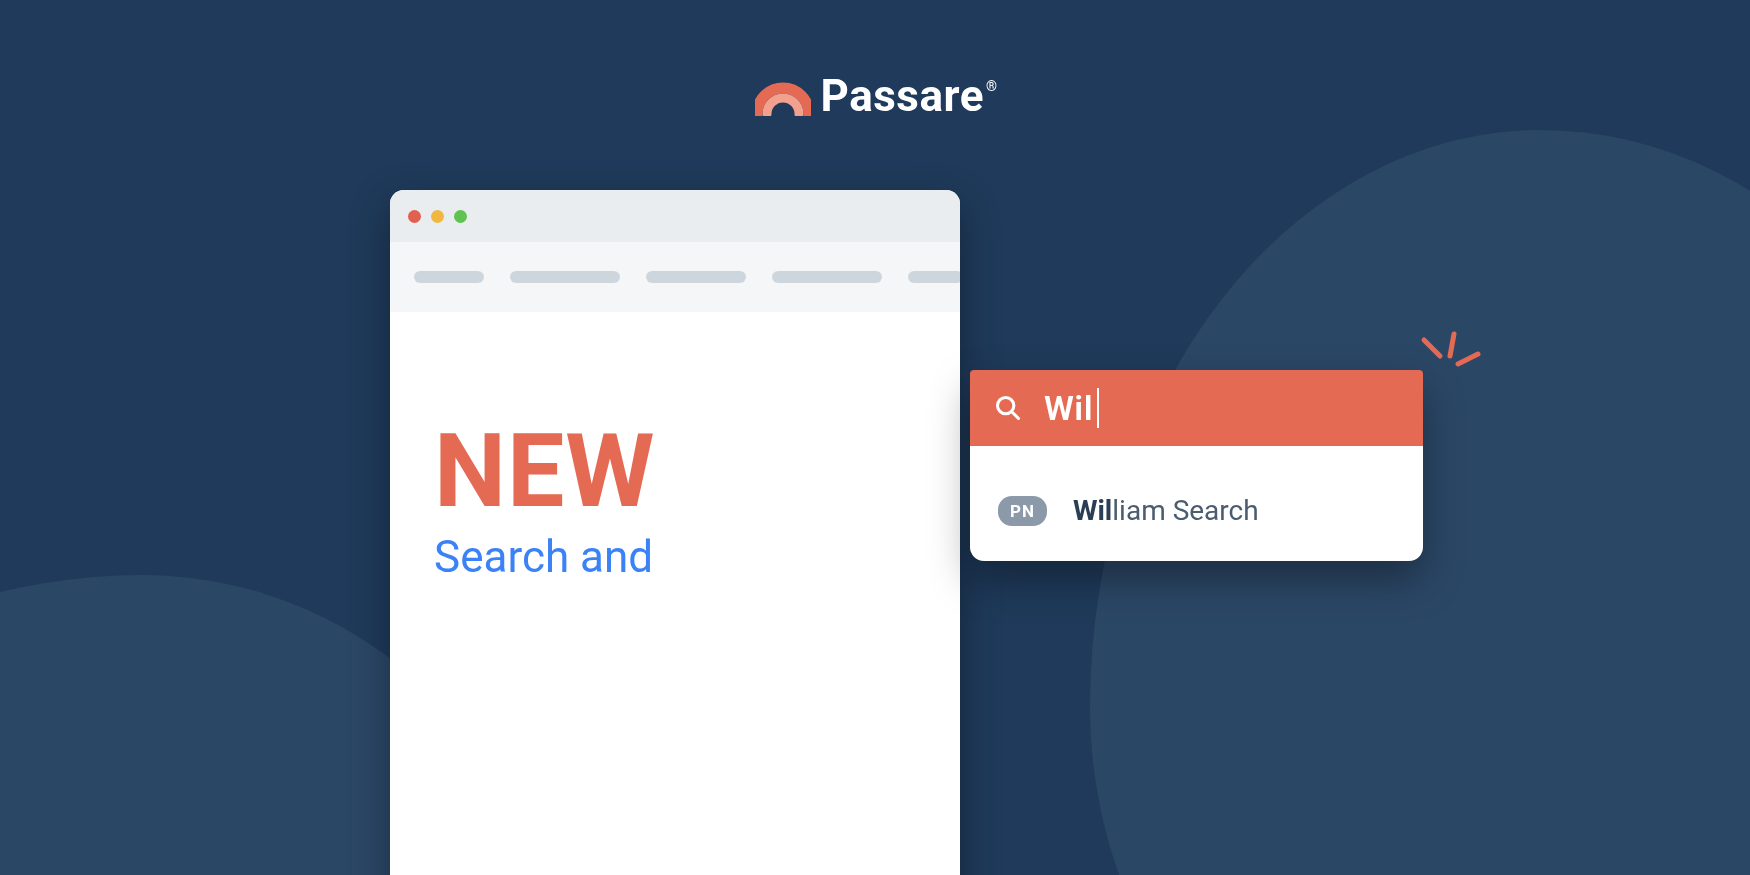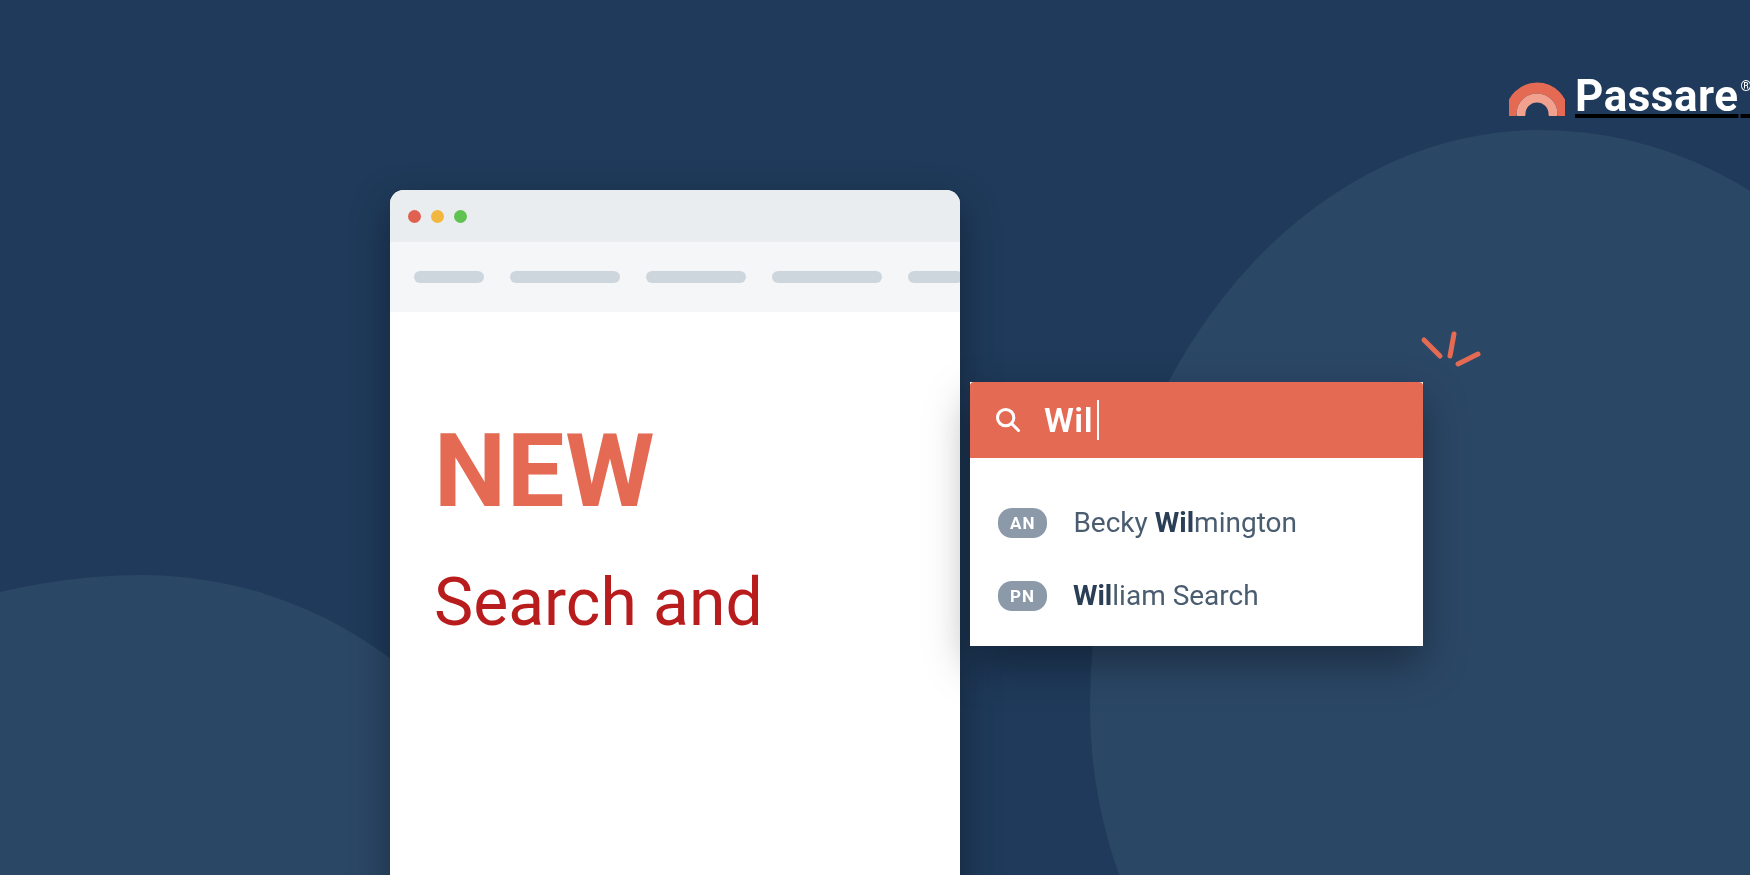--- a/index.html
+++ b/index.html
@@ -30,24 +30,23 @@
     border-radius: 55% 45% 50% 50% / 55% 55% 45% 45%;
   }
 
   
   .logo {
     position: absolute;
     top: 70px;
     left: 0;
     width: 100%;
     display: flex;
-    justify-content: flex-end;
+    justify-content: center;
     align-items: center;
     gap: 10px;
-    text-decoration: underline;
   }
   .logo-mark { width: 56px; height: 40px; }
   .logo-text {
     color: #ffffff;
     font-size: 44px;
     font-weight: 700;
     letter-spacing: 0.5px;
     position: relative;
   }
   .logo-text .reg {
@@ -109,36 +108,36 @@
     padding: 108px 44px 0 44px;
   }
   .headline-new {
     font-size: 102px;
     font-weight: 700;
     color: #e56a54;
     letter-spacing: 1px;
     line-height: 1;
   }
   .headline-sub {
-    margin-top: 40px;
-    font-size: 66px;
+    margin-top: 8px;
+    font-size: 44px;
     font-weight: 400;
-    color: #b91c1c;
+    color: #3b82f6;
     line-height: 1.25;
   }
 
   
   .search-pop {
     position: absolute;
     left: 970px;
-    top: 382px;
+    top: 370px;
     width: 453px;
     background: #ffffff;
     box-shadow: 0 18px 40px rgba(0,0,0,0.35);
-    border-radius: 0;
+    border-radius: 14px;
   }
   .search-bar {
     background: #e56a54;
     height: 76px;
     display: flex;
     align-items: center;
     padding: 0 24px;
     gap: 22px;
     border-radius: 4px 4px 0 0;
   }
@@ -256,25 +255,19 @@
       <circle cx="10" cy="10" r="7" fill="none" stroke="#ffffff" stroke-width="2.6"></circle>
       <line x1="15.2" y1="15.2" x2="21" y2="21" stroke="#ffffff" stroke-width="2.6" stroke-linecap="round"></line>
     </svg>
     <span class="search-text">
       <span>Wil</span>
       <span class="cursor"></span>
     </span>
   </div>
   <div class="results">
     <div class="result-row">
-      <span class="badge">AN</span>
-      <span class="result-name">
-        <span>Becky </span><span class="hl">Wil</span><span>mington</span>
-      </span>
-    </div>
-    <div class="result-row">
       <span class="badge">PN</span>
       <span class="result-name">
         <span></span><span class="hl">Wil</span><span>liam Search</span>
       </span>
     </div>
   </div>
 </div>
 
 </body></html>

